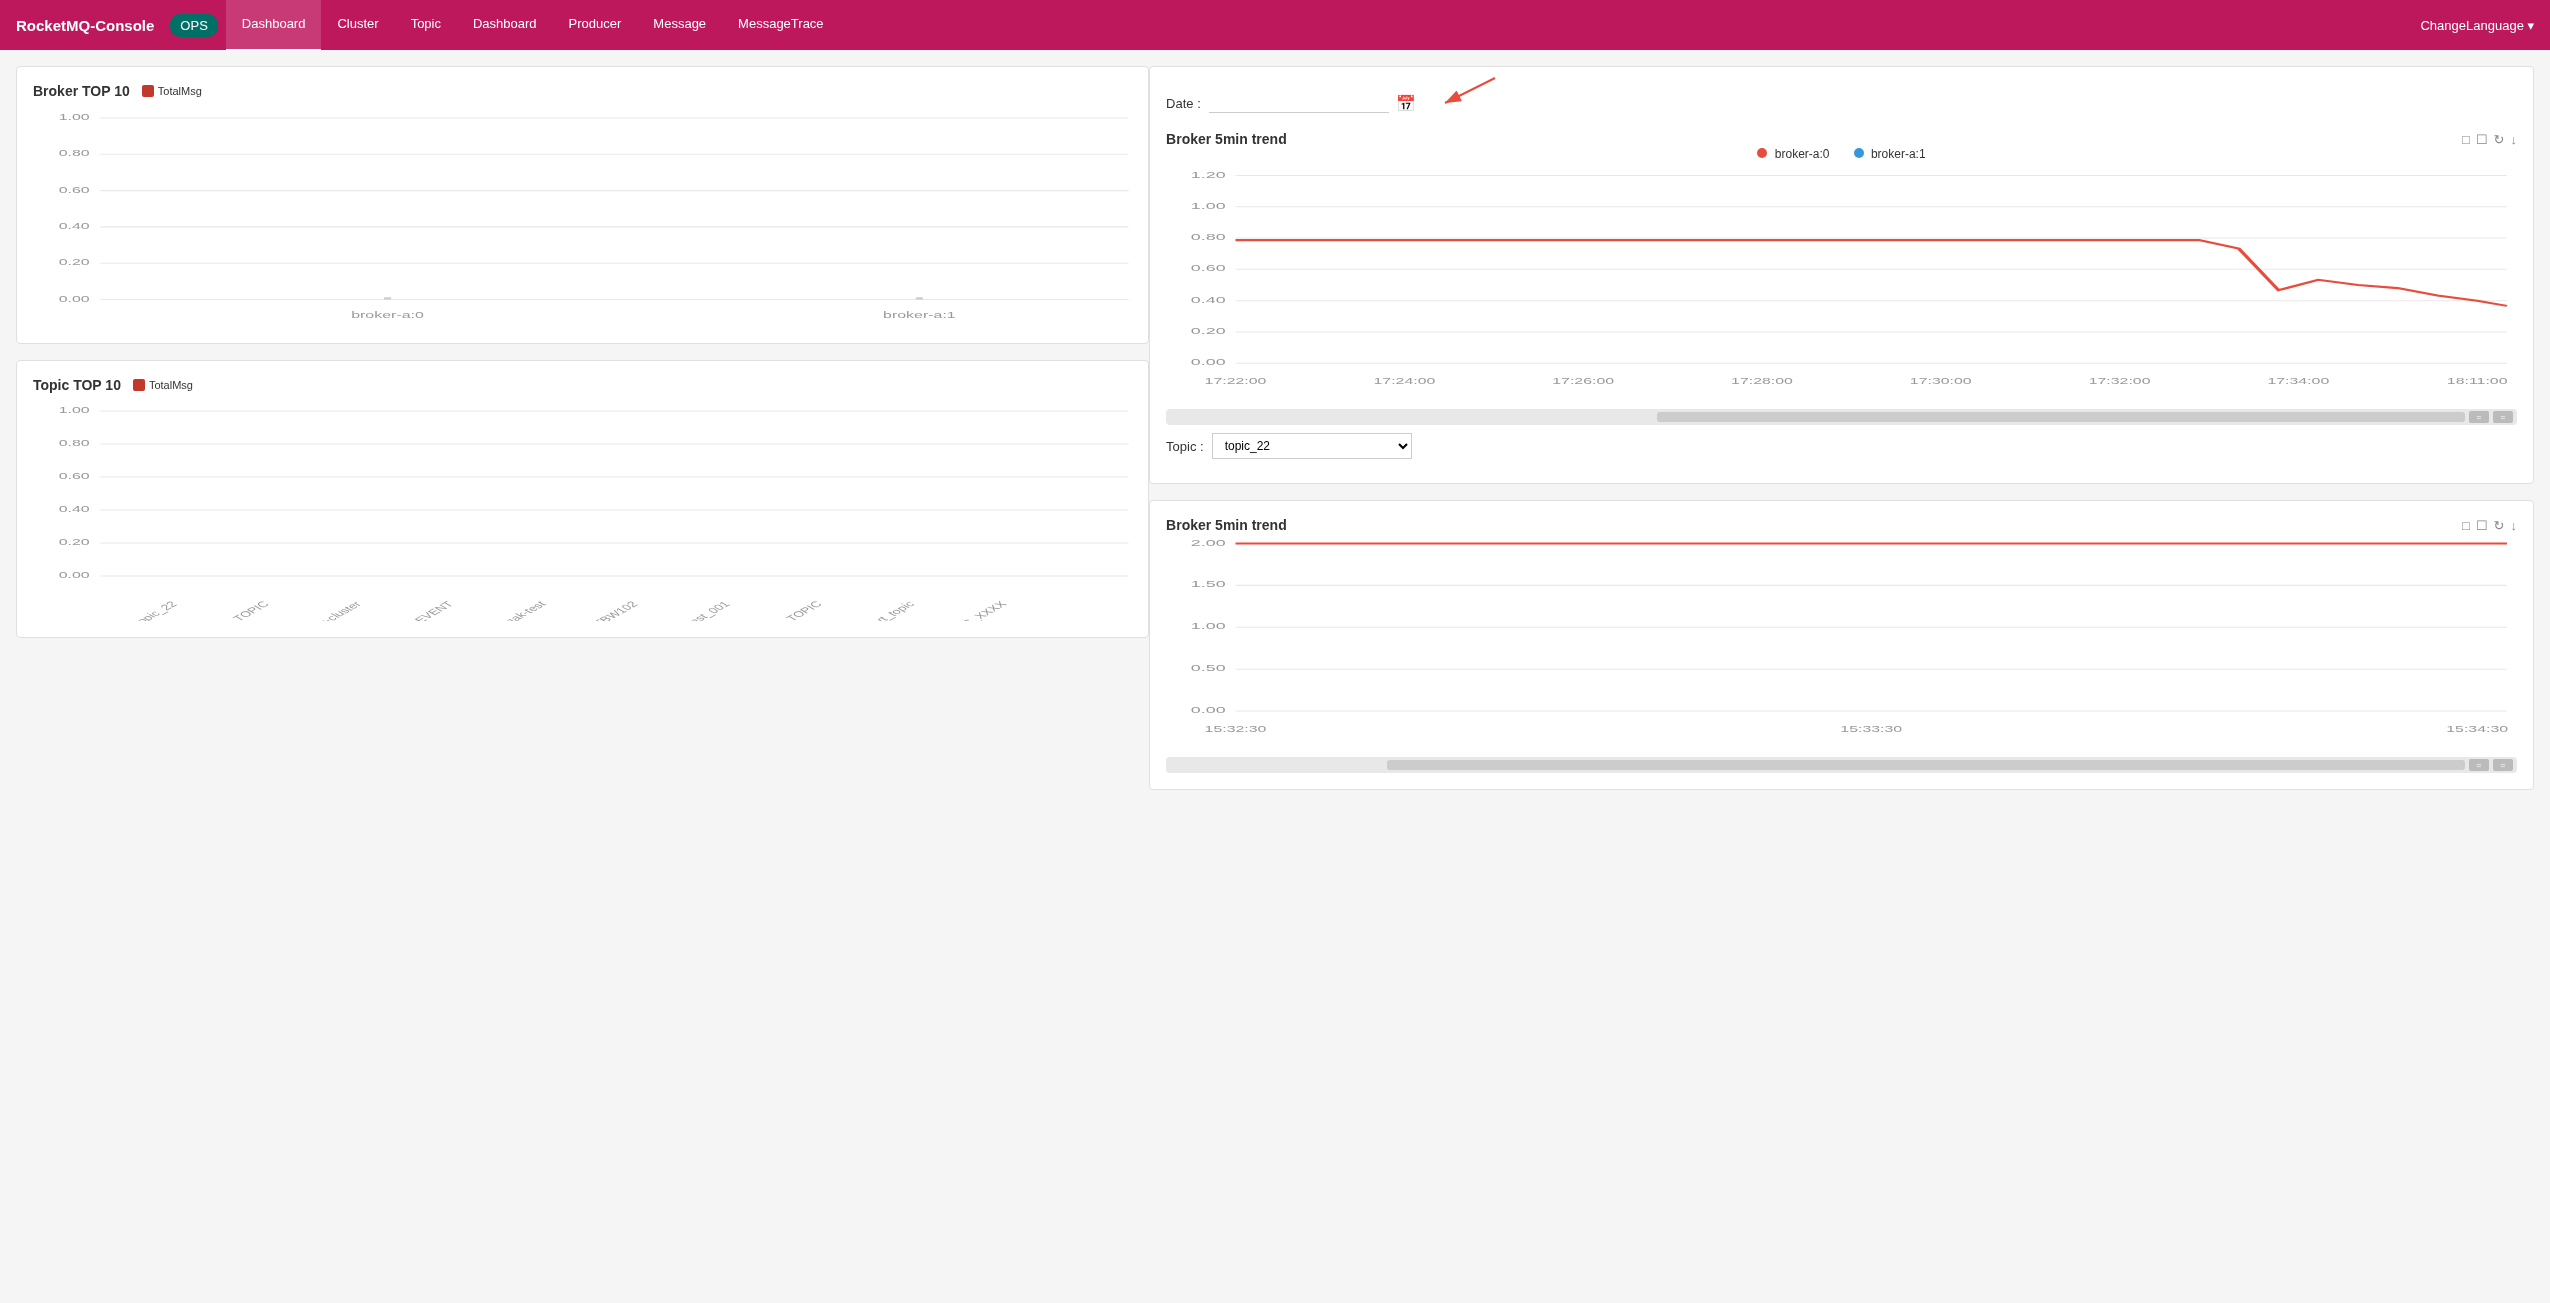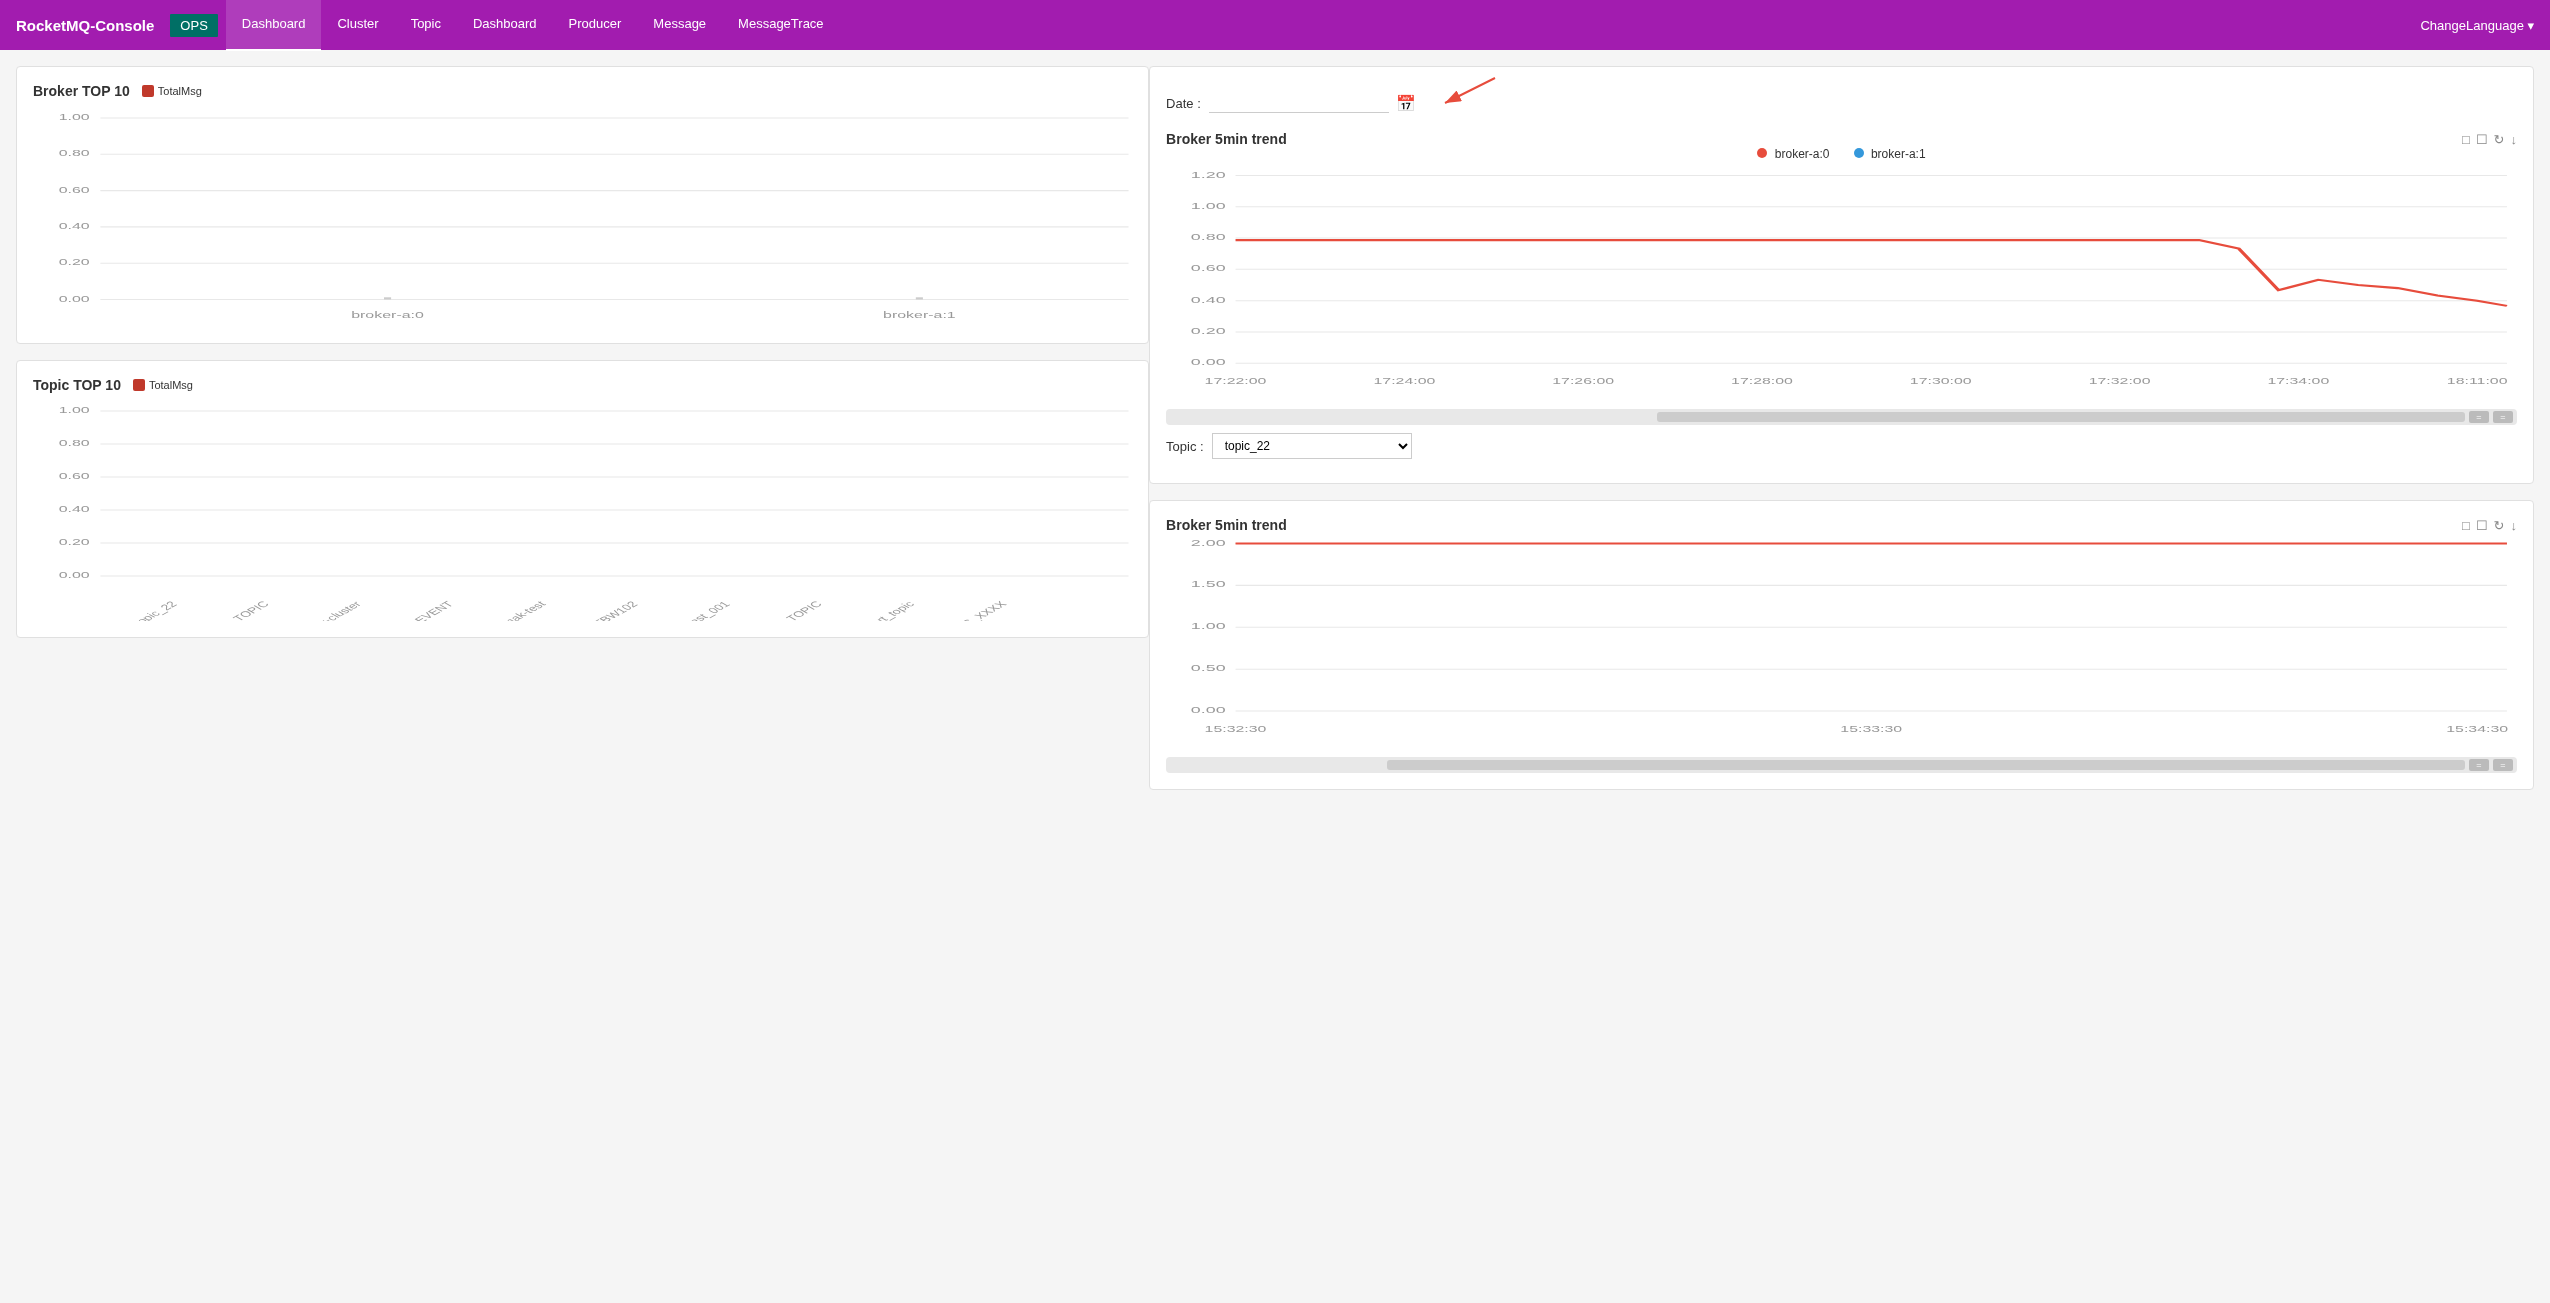--- a/index.html
+++ b/index.html
@@ -1,28 +1,28 @@
 <!DOCTYPE html>
 <html><head>
   <meta charset="utf-8">
   <style>
     * { box-sizing: border-box; margin: 0; padding: 0; }
     body { font-family: Arial, sans-serif; background: #f5f5f5; font-size: 12px; color: #333; }
 
     
     .navbar {
-      background: #a21caf;
+      background: #be185d;
       display: flex;
       align-items: center;
       height: 50px;
       padding: 0 16px;
       color: white;
     }
     .navbar-brand { font-size: 15px; font-weight: bold; margin-right: 16px; color: white; }
-    .navbar-ops { background: #006f65; padding: 4px 10px; border-radius: 1px; margin-right: 8px; font-size: 13px; }
+    .navbar-ops { background: #006f65; padding: 4px 10px; border-radius: 10px; margin-right: 8px; font-size: 13px; }
     .navbar-nav { display: flex; list-style: none; flex: 1; }
     .navbar-nav li { padding: 0 16px; cursor: pointer; font-size: 13px; line-height: 50px; }
     .navbar-nav li.active { background: rgba(255,255,255,0.15); border-bottom: 2px solid white; }
     .navbar-right { margin-left: auto; font-size: 13px; cursor: pointer; }
 
     
     .main-container { display: flex; padding: 16px; gap: 0; min-height: calc(100vh - 50px); }
     .left-panel { width: 45%; display: flex; flex-direction: column; gap: 16px; }
     .right-panel { width: 55%; display: flex; flex-direction: column; gap: 16px; }
 

